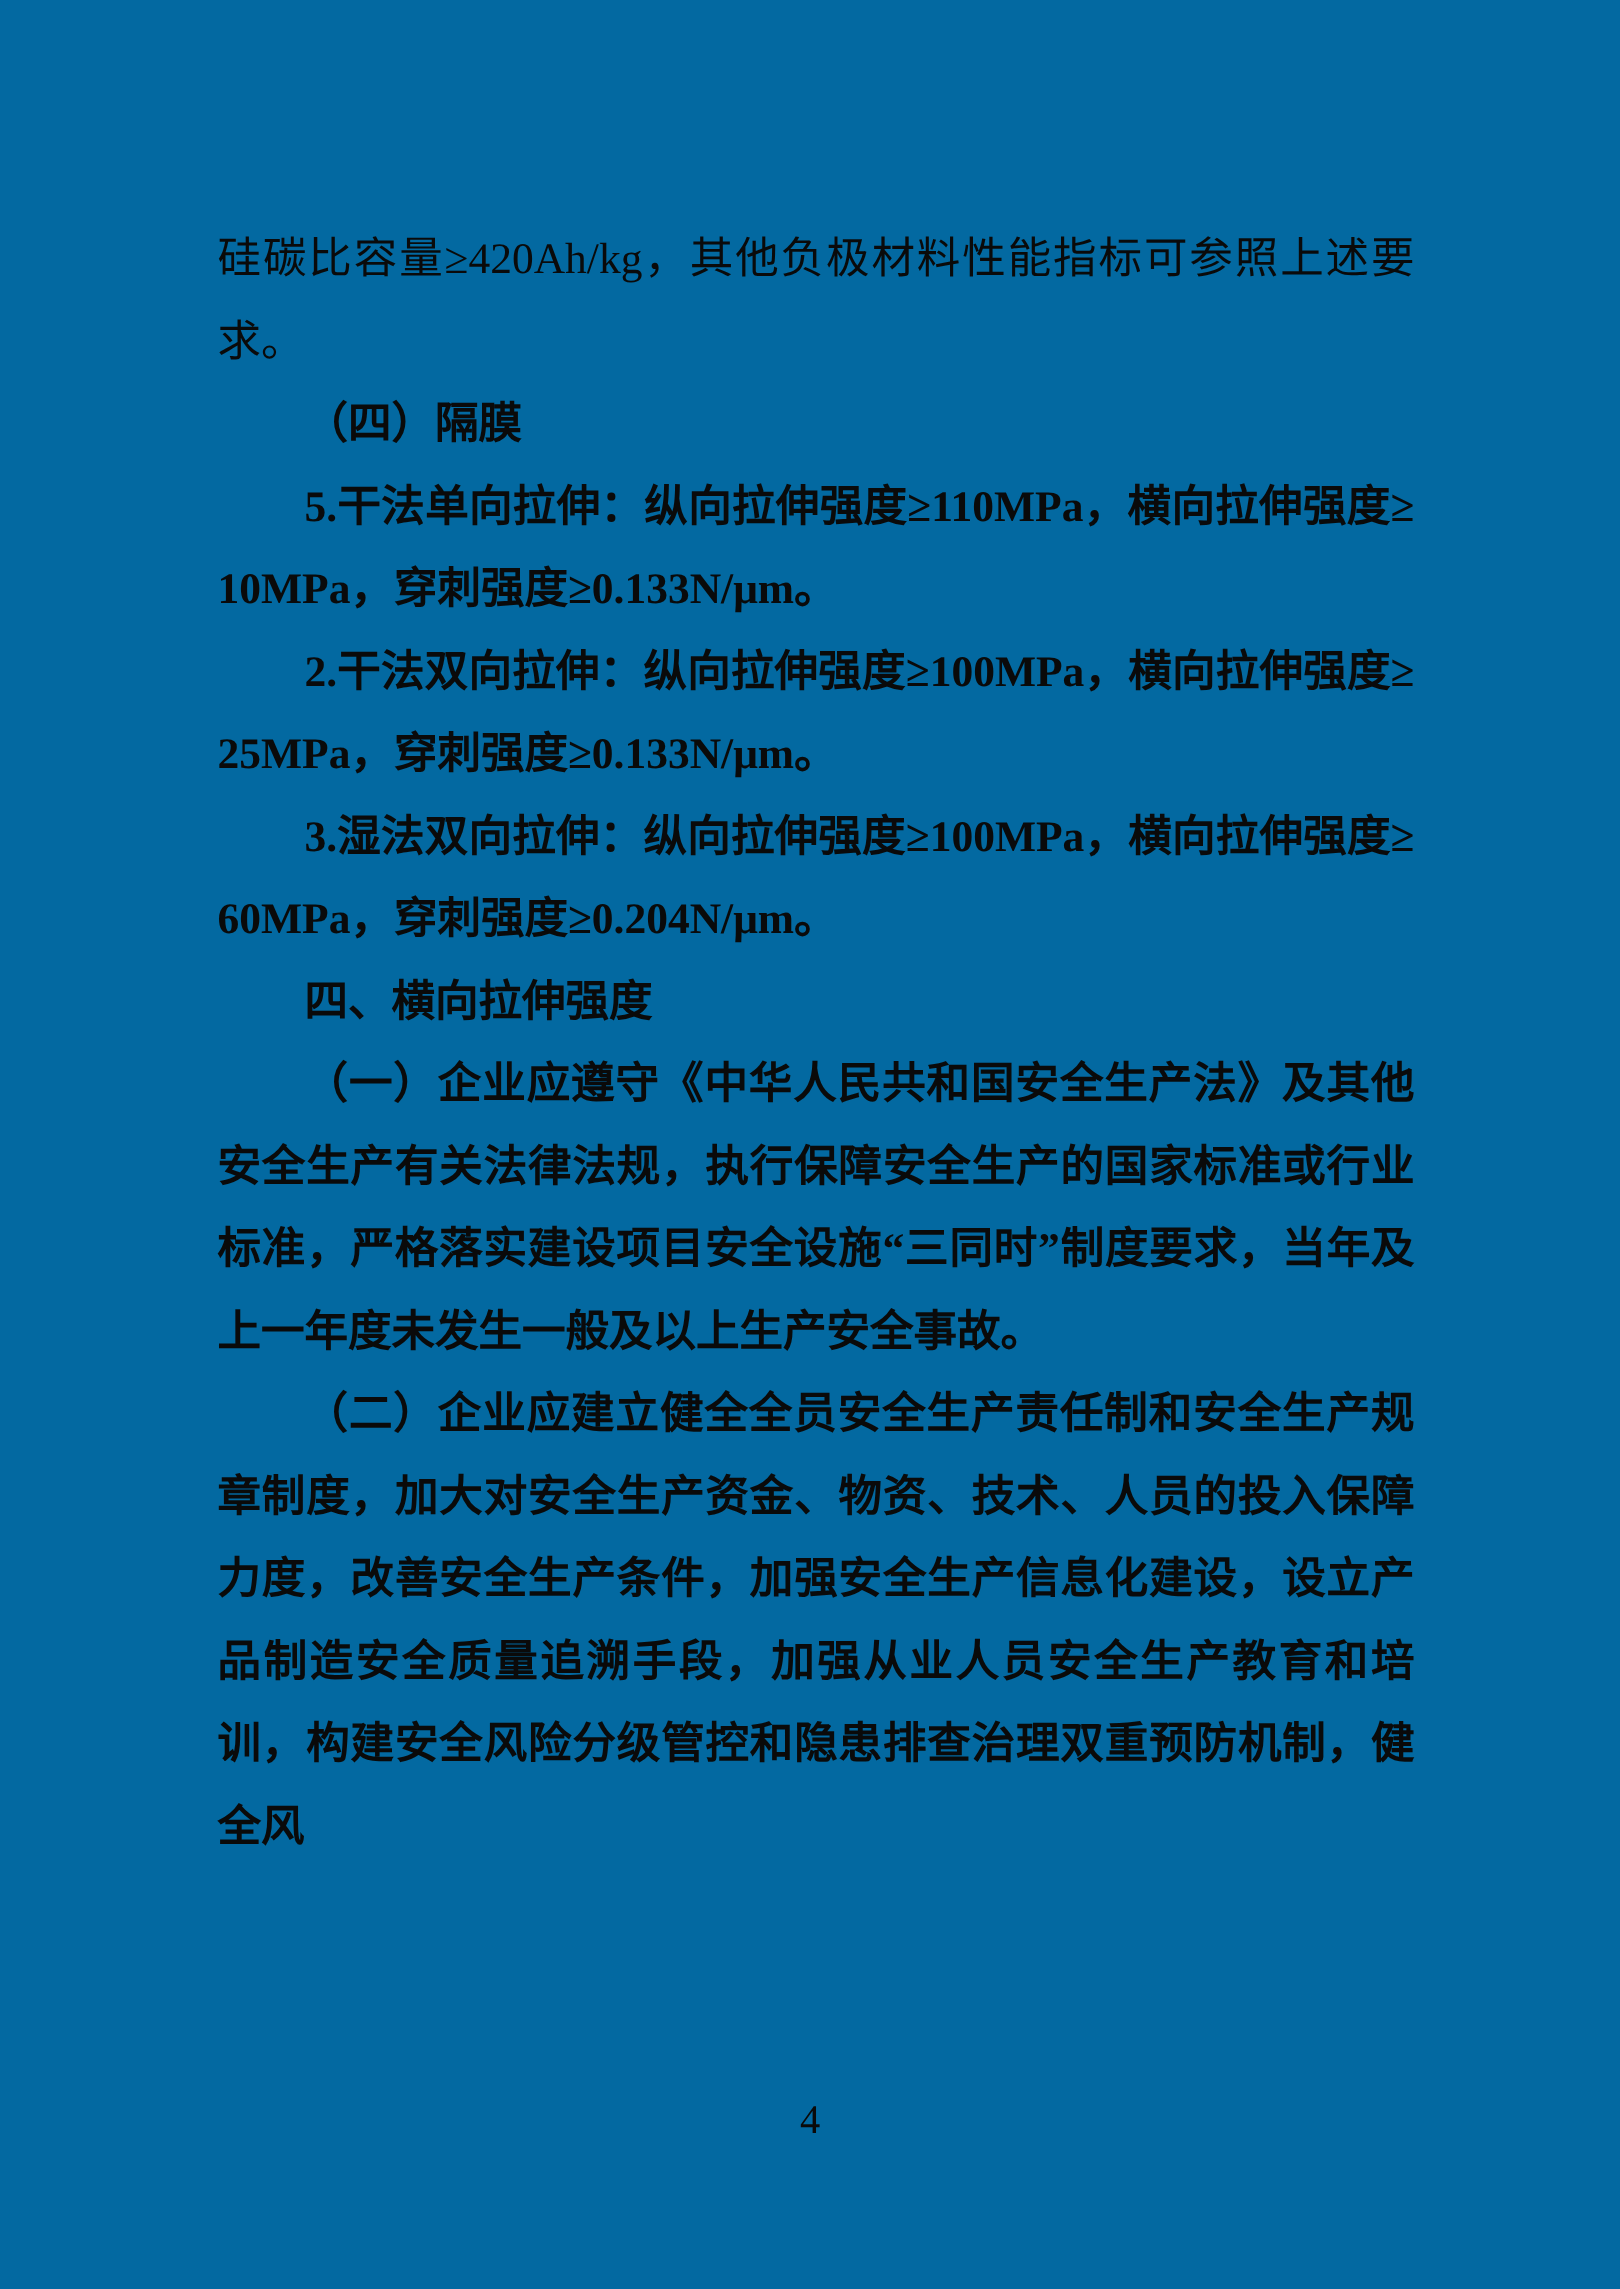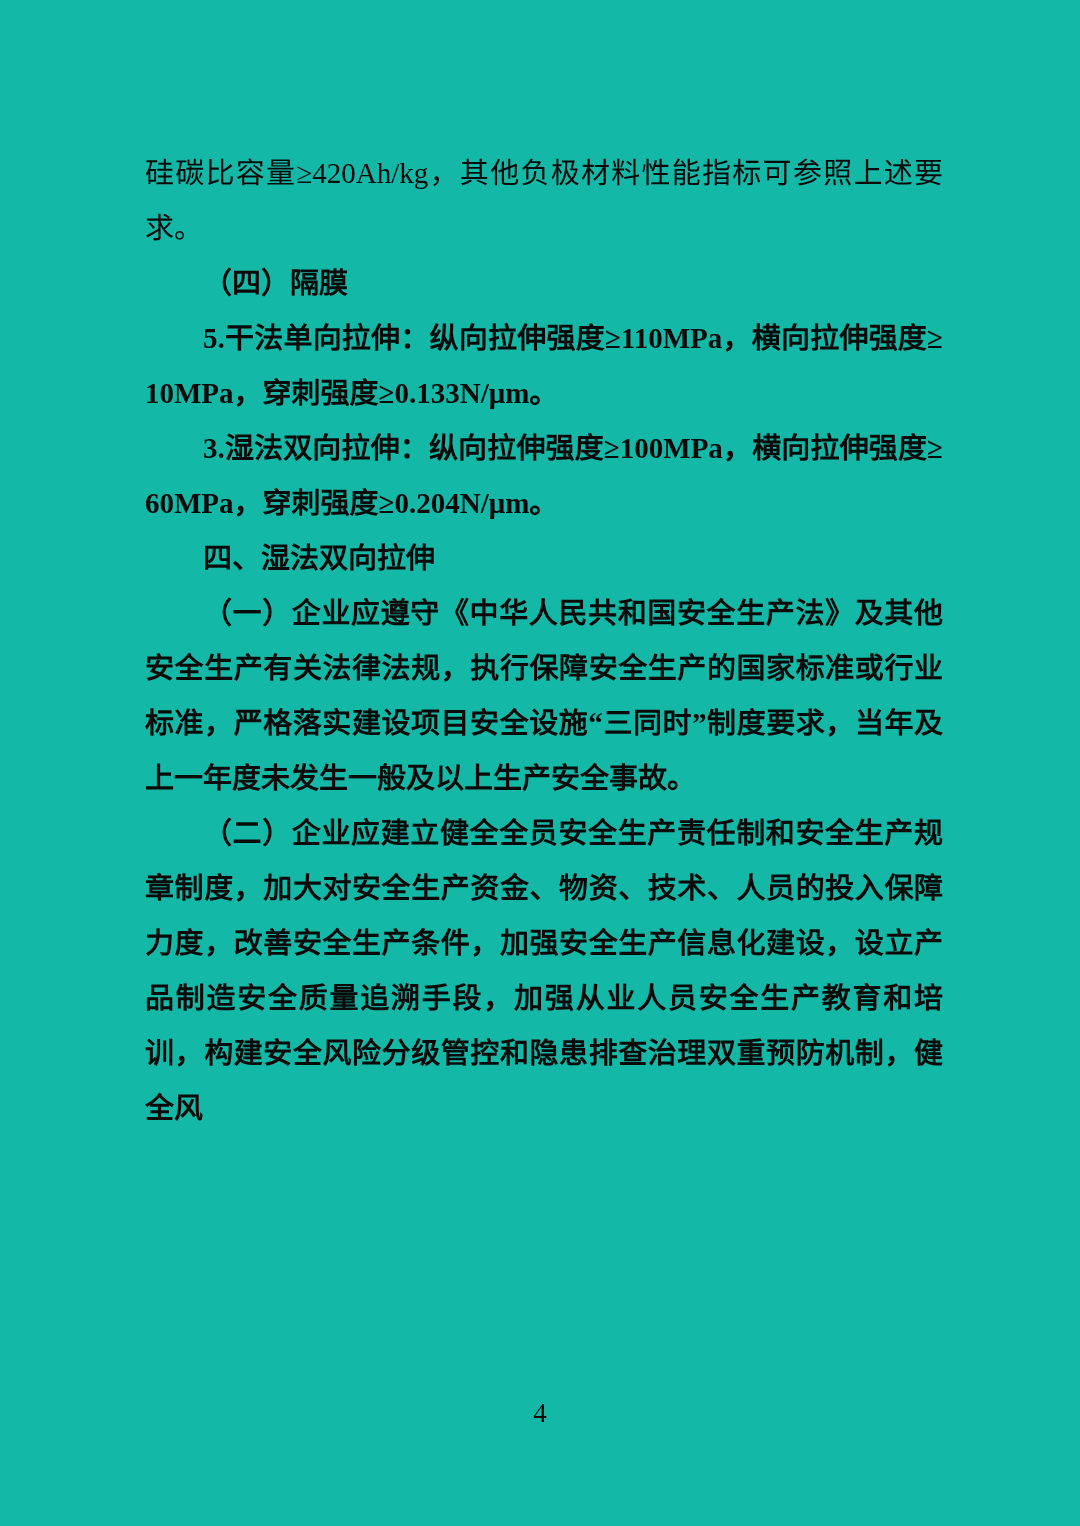--- a/index.html
+++ b/index.html
@@ -6,21 +6,21 @@
   html, body {
     margin: 0;
     padding: 0;
     background: #e9e9e9;
   }
   .page {
     position: relative;
     width: 1080px;
     height: 1526px;
     margin: 0 auto;
-    background: #14b8a6;
+    background: #0369a1;
     color: #0a0a0a;
     font-family: "Liberation Serif", "DejaVu Serif", serif;
     overflow: hidden;
   }
   .content {
     position: absolute;
     left: 145px;
     top: 146px;
     width: 798px;
   }
@@ -54,19 +54,20 @@
 </style>
 </head>
 <body>
 
 <div class="page">
   <div class="content">
 
   <div class="para body">硅碳比容量≥420Ah/kg，其他负极材料性能指标可参照上述要求。</div>
       <div class="para body indent">（四）隔膜</div>
       <div class="para body indent">5.干法单向拉伸：纵向拉伸强度≥110MPa，横向拉伸强度≥10MPa，穿刺强度≥0.133N/μm。</div>
+      <div class="para body indent">2.干法双向拉伸：纵向拉伸强度≥100MPa，横向拉伸强度≥25MPa，穿刺强度≥0.133N/μm。</div>
       <div class="para body indent">3.湿法双向拉伸：纵向拉伸强度≥100MPa，横向拉伸强度≥60MPa，穿刺强度≥0.204N/μm。</div>
-      <div class="para heading indent">四、湿法双向拉伸</div>
+      <div class="para heading indent">四、横向拉伸强度</div>
       <div class="para body indent">（一）企业应遵守《中华人民共和国安全生产法》及其他安全生产有关法律法规，执行保障安全生产的国家标准或行业标准，严格落实建设项目安全设施“三同时”制度要求，当年及上一年度未发生一般及以上生产安全事故。</div>
       <div class="para body indent">（二）企业应建立健全全员安全生产责任制和安全生产规章制度，加大对安全生产资金、物资、技术、人员的投入保障力度，改善安全生产条件，加强安全生产信息化建设，设立产品制造安全质量追溯手段，加强从业人员安全生产教育和培训，构建安全风险分级管控和隐患排查治理双重预防机制，健全风</div>
     </div>
   <div class="footer">4</div>
 </div>
 
 </body></html>

